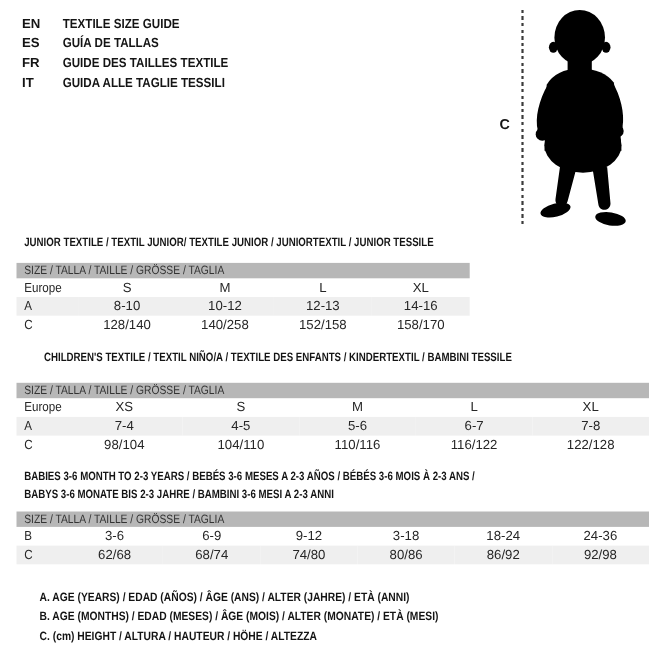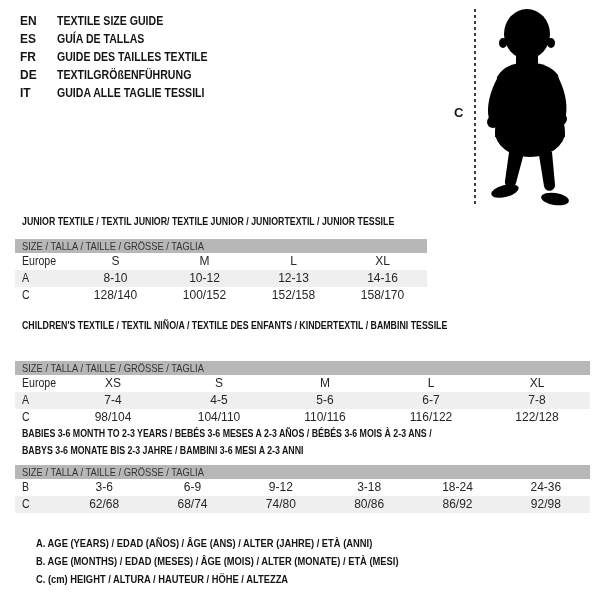--- a/index.html
+++ b/index.html
@@ -31,21 +31,21 @@
   .c-label { left:454px; top:105px; font-weight:bold; font-size:13px; color:var(--title-color,#141414); }
   .toddler-svg { left:483px; top:5px; width:100px; height:206px; }
 
   
   .section { position:absolute; }
   .sec-junior   { left:15px; top:214px; width:412px; }
   .sec-children { left:15px; top:318px; width:575px; }
   .sec-babies   { left:15px; top:425px; width:575px; }
   .tbl-title { margin-left:7px; font-weight:bold; font-size:11px; line-height:14px; color:var(--title-color,#141414); }
   .sec-junior   .tbl-title { margin-bottom:11px; }
-  .sec-children .tbl-title { margin-bottom:29px; }
+  .sec-children .tbl-title { margin-bottom:16px;text-align:center; }
   .sec-babies   .tbl-title { line-height:17px; margin-bottom:6px; }
   .size-bar {
     height:14px; line-height:14px; padding-left:7px;
     background:var(--table-header-bg,#b7b7b7);
     font-size:11px; color:#333333;
   }
   table { width:100%; table-layout:fixed; border-collapse:collapse; }
   td { height:17px; line-height:17px; font-size:12px; text-align:center; vertical-align:middle; overflow:visible; }
   td.lbl { text-align:left; padding-left:7px; }
   tr.shade { background:var(--row-shade-bg,#efefef); }
@@ -62,24 +62,20 @@
     <span class="lang-code">EN</span>
     <span class="lang-title"><span class="cx cx90">TEXTILE SIZE GUIDE</span></span>
   </div>
   <div class="lang-row">
     <span class="lang-code">ES</span>
     <span class="lang-title"><span class="cx cx90">GUÍA DE TALLAS</span></span>
   </div>
   <div class="lang-row">
     <span class="lang-code">FR</span>
     <span class="lang-title"><span class="cx cx90">GUIDE DES TAILLES TEXTILE</span></span>
-  </div>
-  <div class="lang-row">
-    <span class="lang-code">DE</span>
-    <span class="lang-title"><span class="cx cx90">TEXTILGRÖßENFÜHRUNG</span></span>
   </div>
   <div class="lang-row">
     <span class="lang-code">IT</span>
     <span class="lang-title"><span class="cx cx90">GUIDA ALLE TAGLIE TESSILI</span></span>
   </div>
 </div>
 
 <div class="abs dash-line"></div>
 <span class="abs c-label">C</span>
 <svg class="abs toddler-svg" viewBox="0 0 100 206" xmlns="http://www.w3.org/2000/svg">
@@ -127,21 +123,21 @@
     <tr class="shade">
       <td class="lbl"><span class="cx cx90">A</span></td>
       <td>8-10</td>
       <td>10-12</td>
       <td>12-13</td>
       <td>14-16</td>
     </tr>
     <tr>
       <td class="lbl"><span class="cx cx90">C</span></td>
       <td>128/140</td>
-      <td>100/152</td>
+      <td>140/258</td>
       <td>152/158</td>
       <td>158/170</td>
     </tr>
   </tbody>
     </table>
 </div>
 
 <div class="section sec-children">
   <div class="tbl-title">
     <span class="cx cx80">CHILDREN'S TEXTILE / TEXTIL NIÑO/A / TEXTILE DES ENFANTS / KINDERTEXTIL / BAMBINI TESSILE</span>

